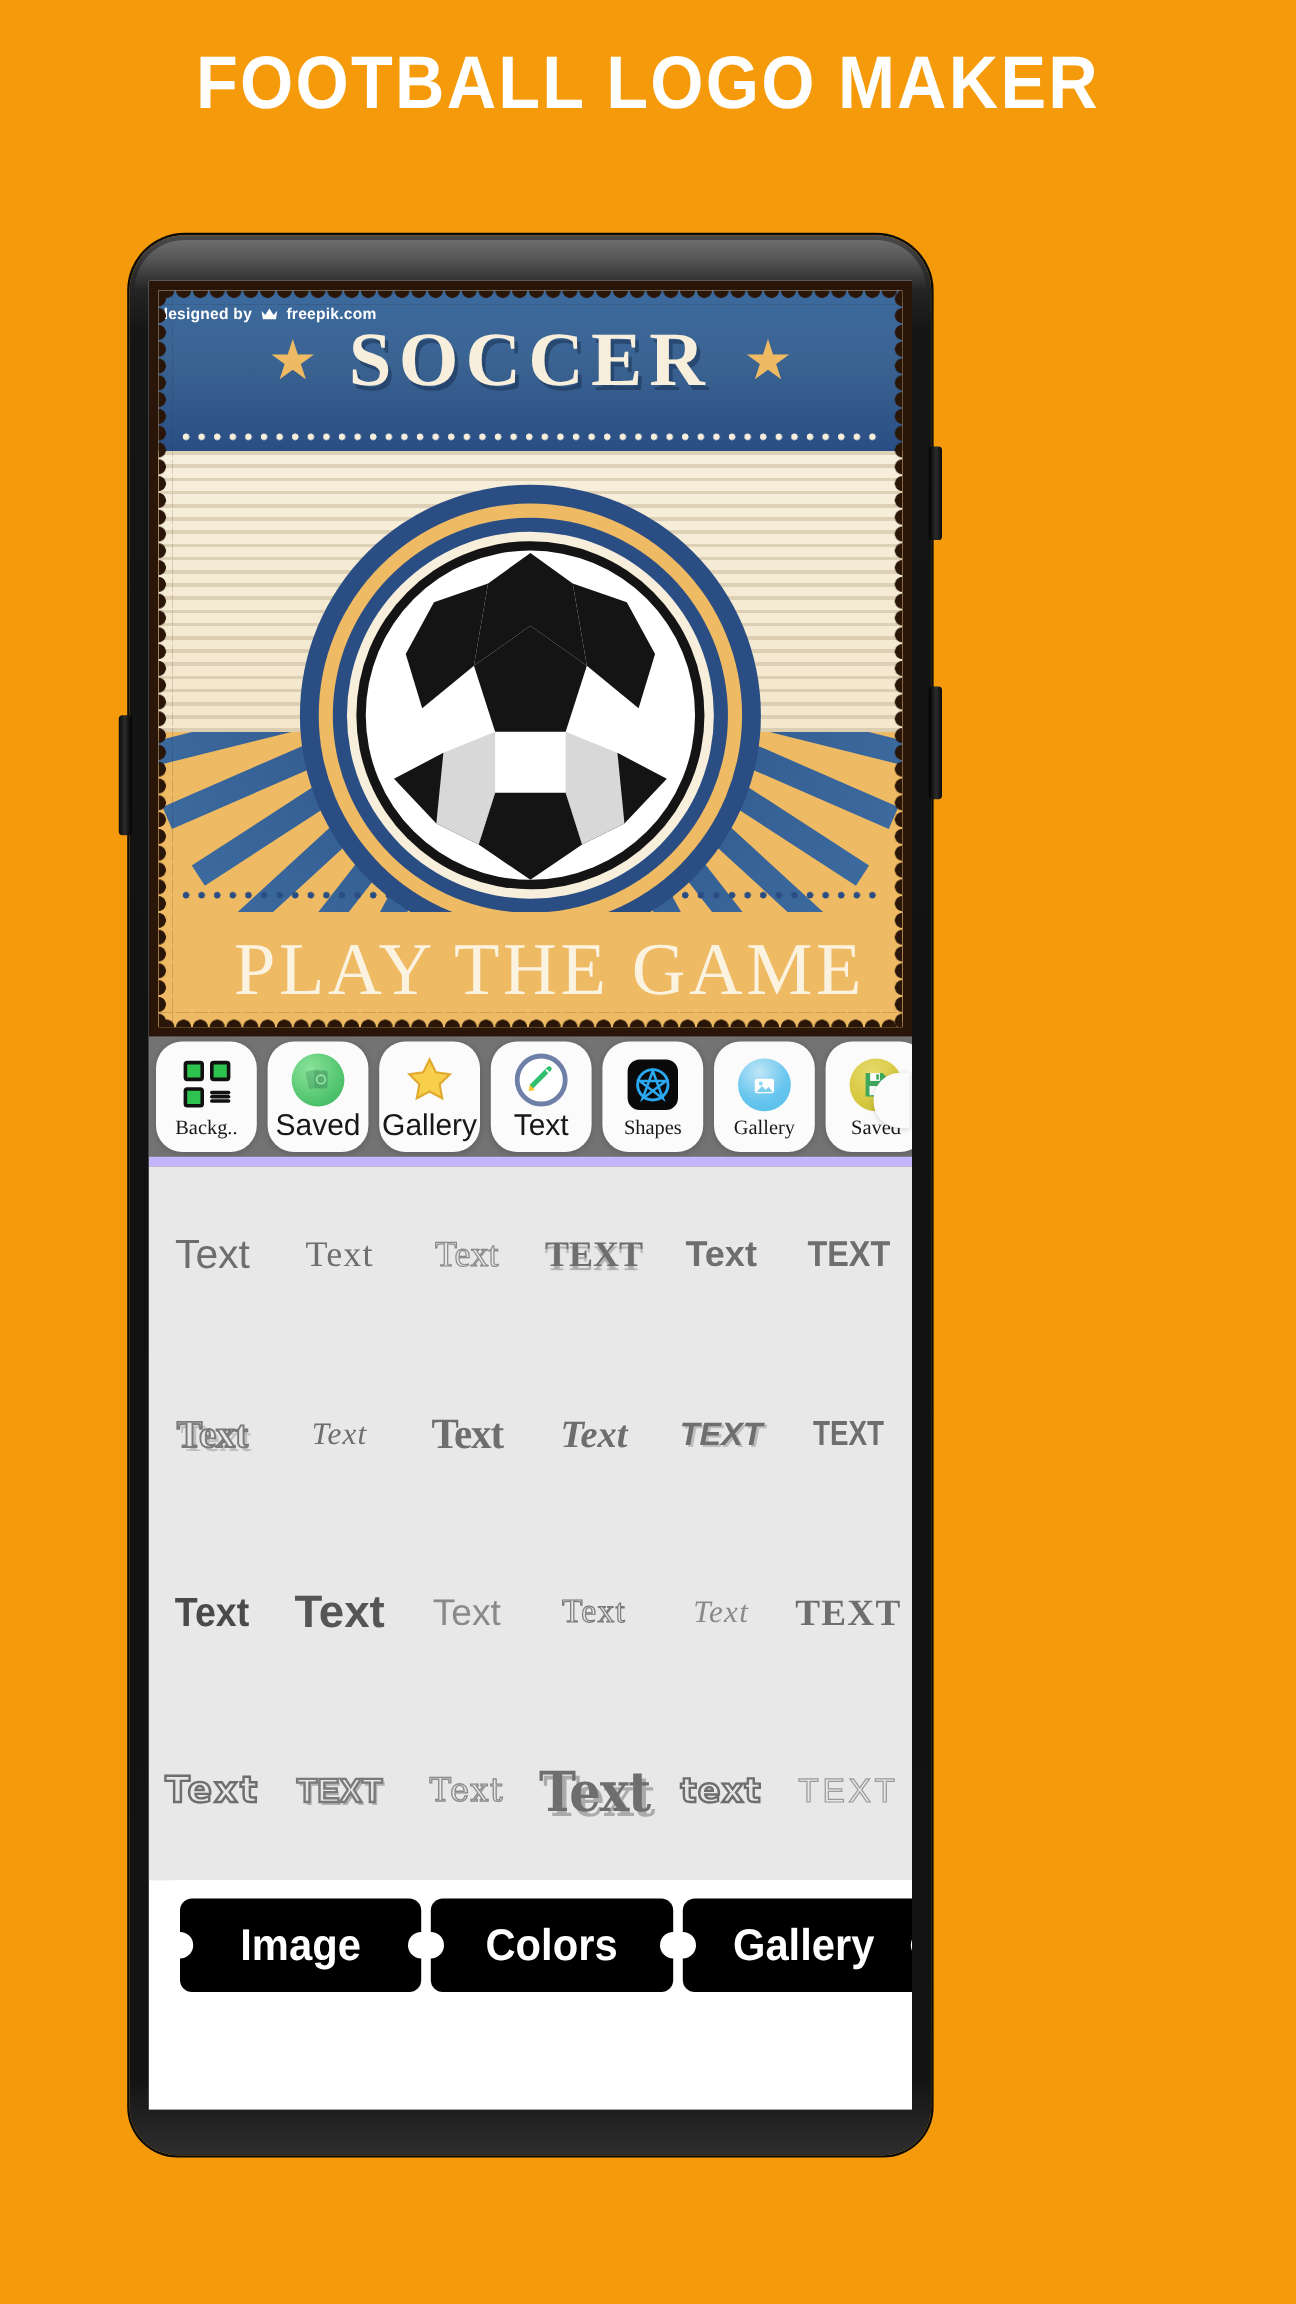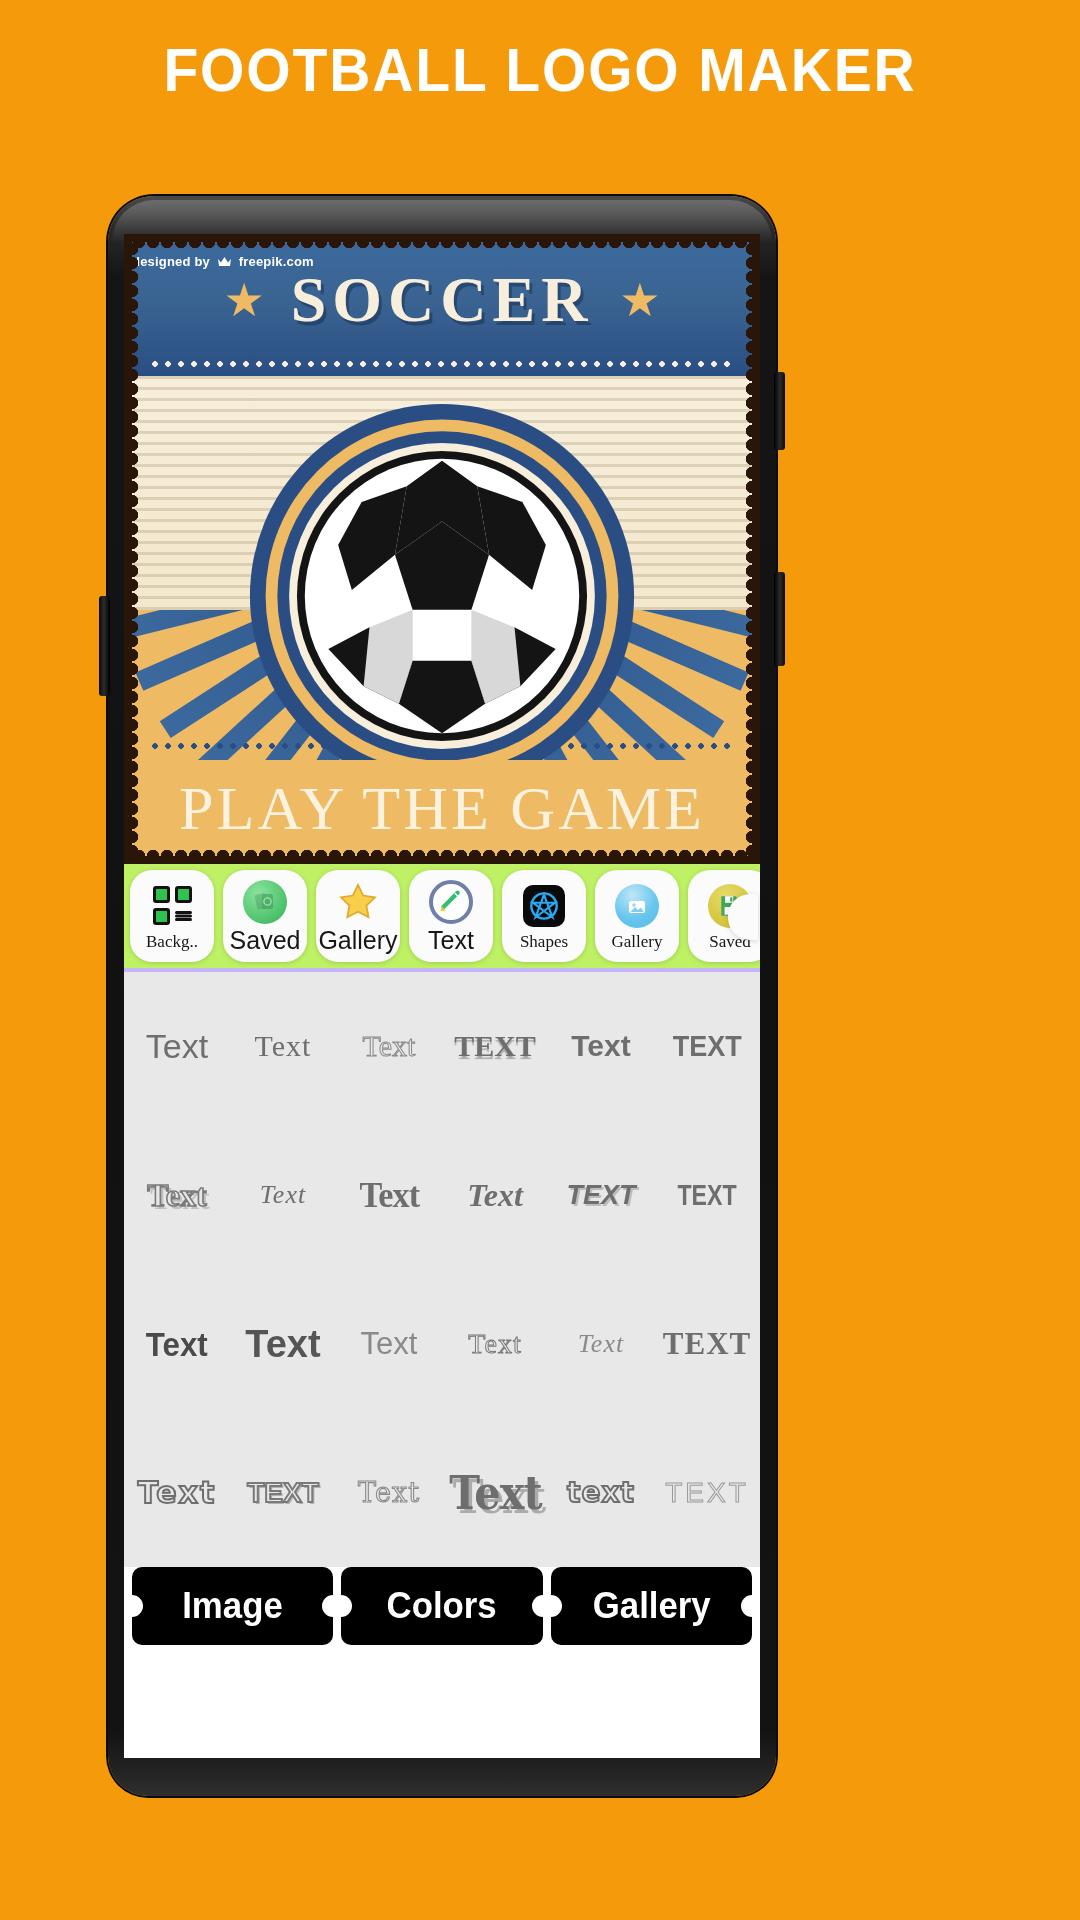--- a/index.html
+++ b/index.html
@@ -178,43 +178,43 @@
   }
 
   .ball-wrap {
     position: absolute; left: 50%; top: 158px;
     transform: translateX(-50%);
     width: 392px; height: 392px;
     z-index: 4;
   }
 
   .play-band {
-    position: absolute; left: 0; bottom: 0; width: 620px; height: 96px;
+    position: absolute; left: 16px; bottom: 0; width: 620px; height: 96px;
     background: #EFBA64;
     z-index: 5;
     display: flex; align-items: center; justify-content: center;
   }
   .play-text {
     font-family: "Liberation Serif", serif;
     font-size: 62px;
     color: #FBF3E0;
     letter-spacing: 3px;
     white-space: nowrap;
     line-height: 1;
   }
 
   
   .toolstrip {
     position: relative;
     width: 636px; height: 108px;
-    background: #bef264;
+    background: #737373;
     display: flex; align-items: center;
     padding: 0 6px;
     gap: 9px;
-    border-bottom: 4px solid #c4b5fd;
+    border-bottom: 8px solid #c4b5fd;
     overflow: hidden;
   }
   .tool {
     flex: 0 0 auto;
     width: 84px; height: 92px;
     background: #FBFBFB;
     border-radius: 22px;
     box-shadow: 0 1px 5px rgba(0,0,0,.16);
     display: flex; flex-direction: column;
     align-items: center; justify-content: center;
@@ -283,24 +283,25 @@
     color: #6E6E6E;
     overflow: hidden;
   }
   .fc { white-space: nowrap; line-height: 1; }
 
   
   .bottombar {
     position: relative;
     width: 636px; height: 108px;
     background: #FFFFFF;
-    display: flex; align-items: flex-start; justify-content: center;
+    display: flex; align-items: center; justify-content: center;
     gap: 8px;
     padding: 0 8px;
     overflow: hidden;
+    margin-left: 18px;
   }
   .tab {
     position: relative;
     flex: 1 1 0;
     height: 78px;
     background: #000000;
     display: flex; align-items: center; justify-content: center;
     color: #FFFFFF;
     font-family: "Liberation Sans Narrow", "Liberation Sans", sans-serif;
     font-weight: 700;

